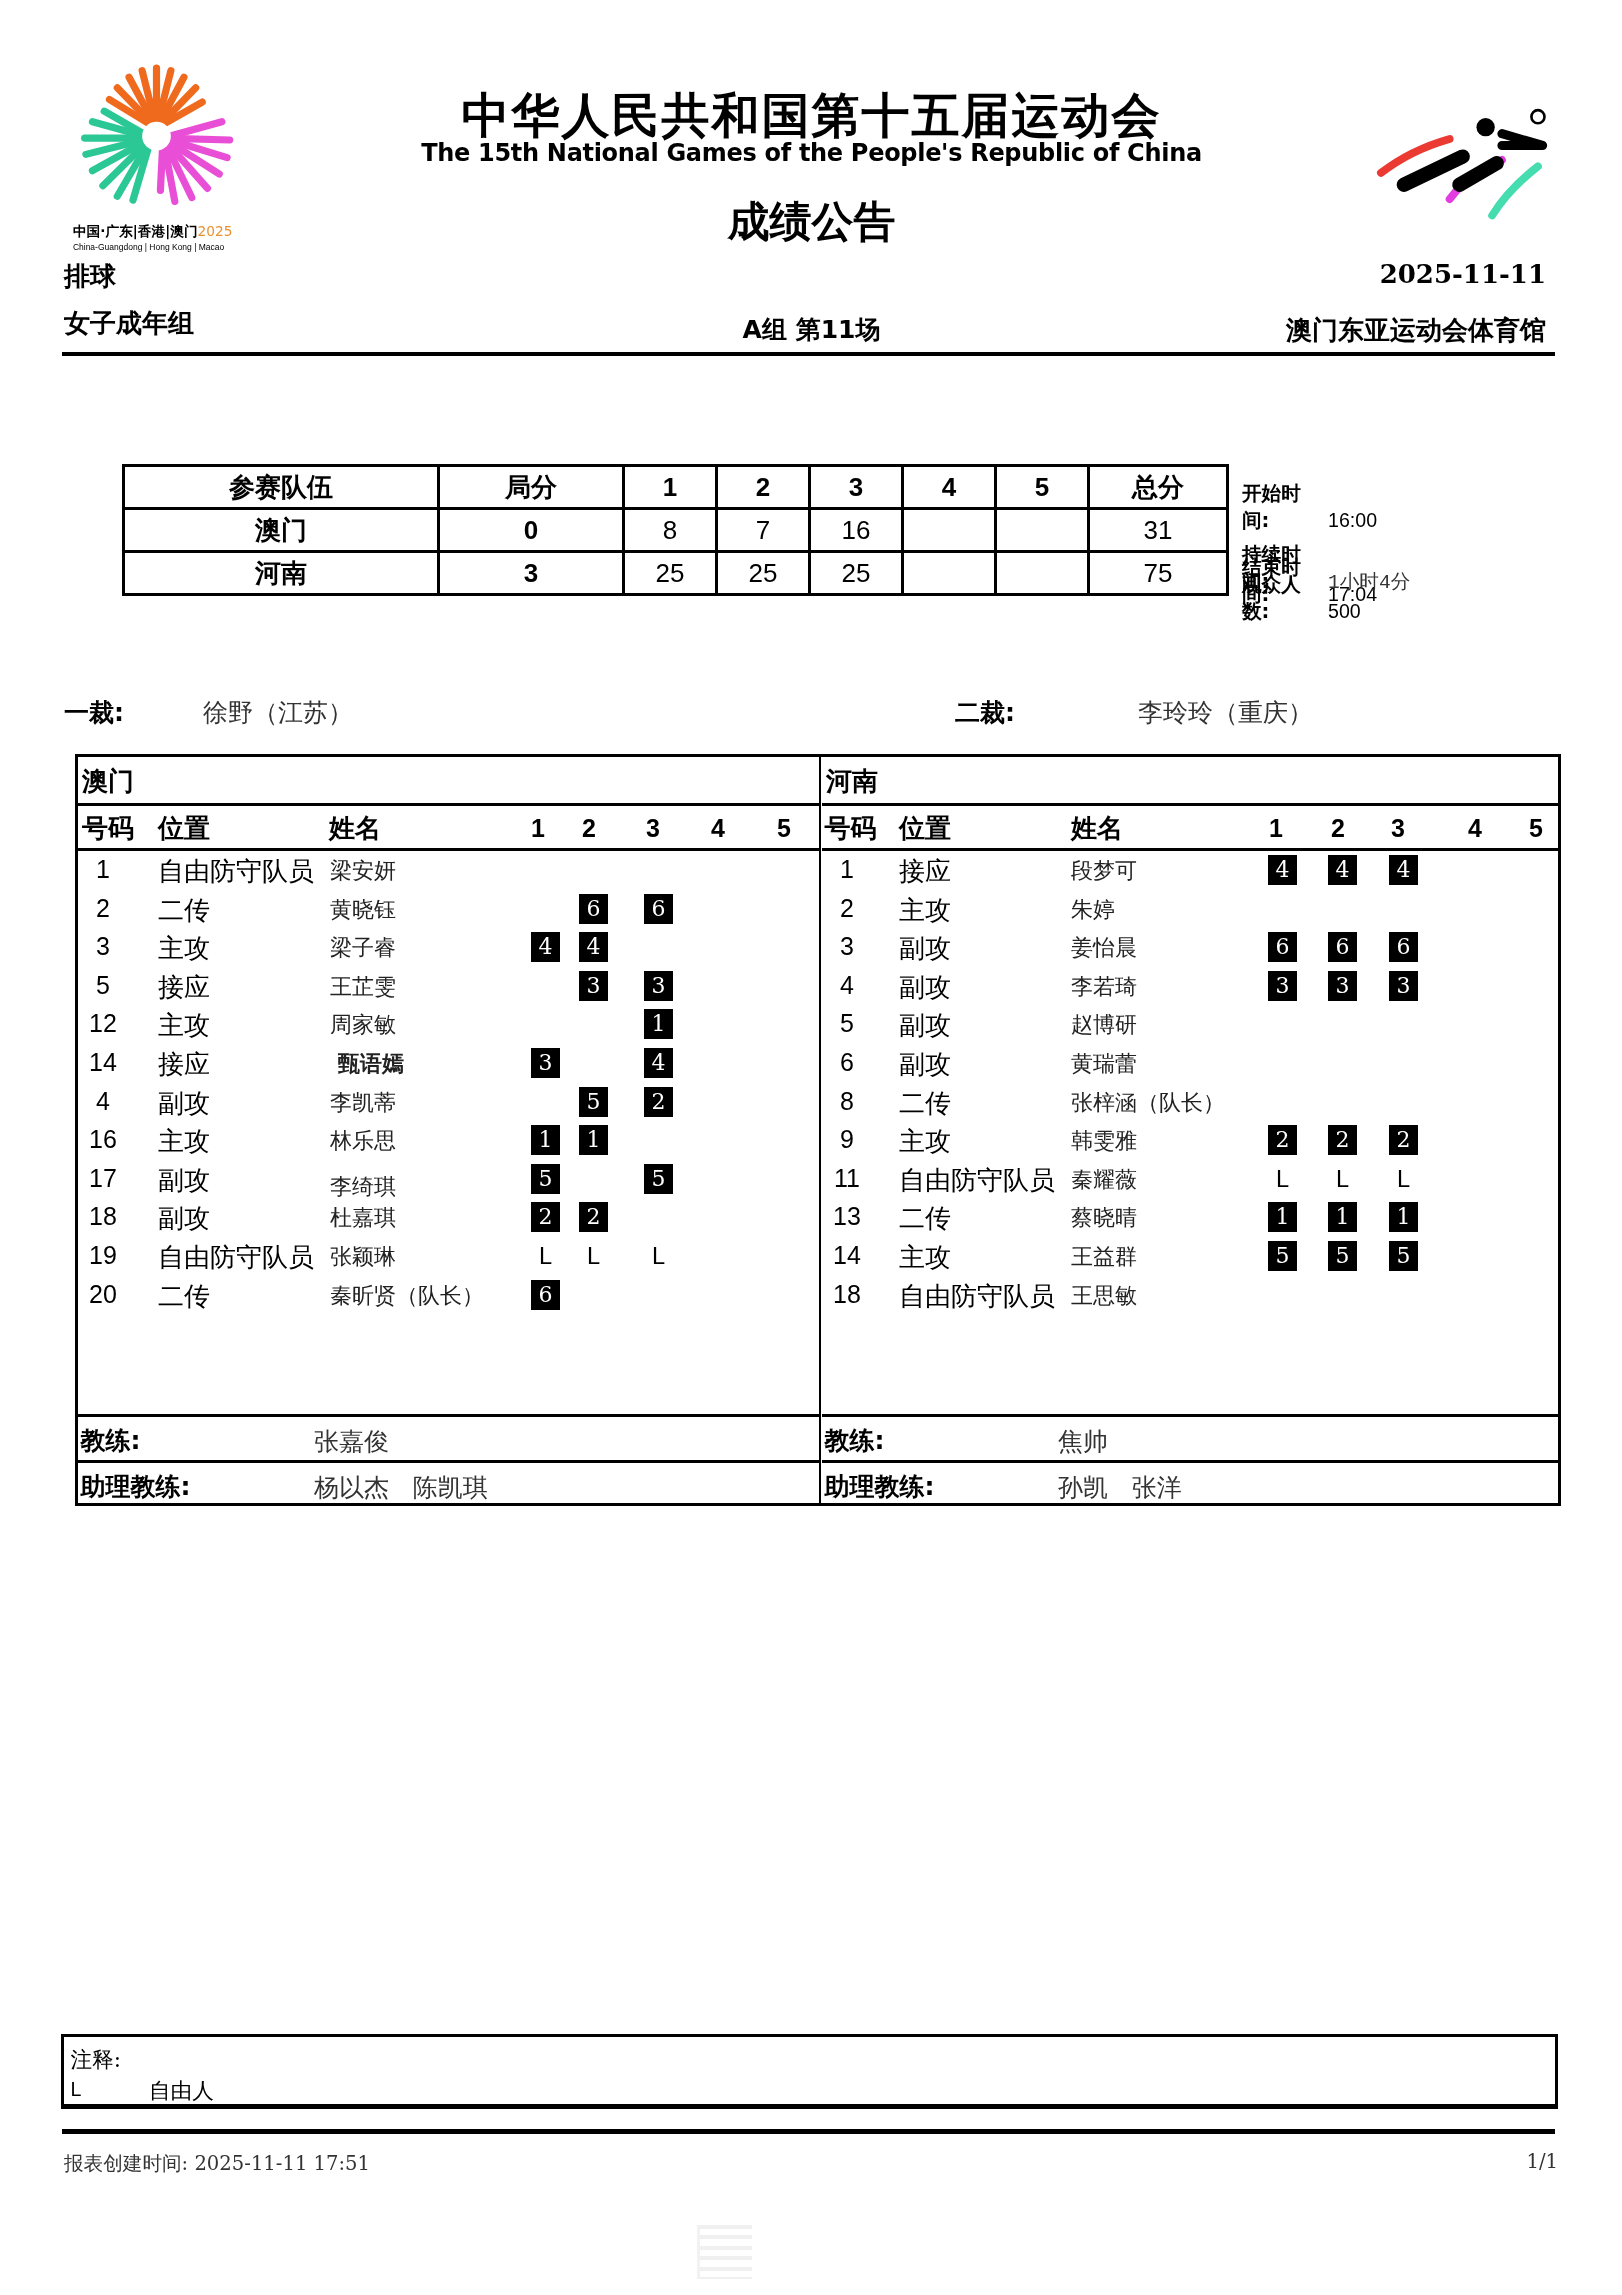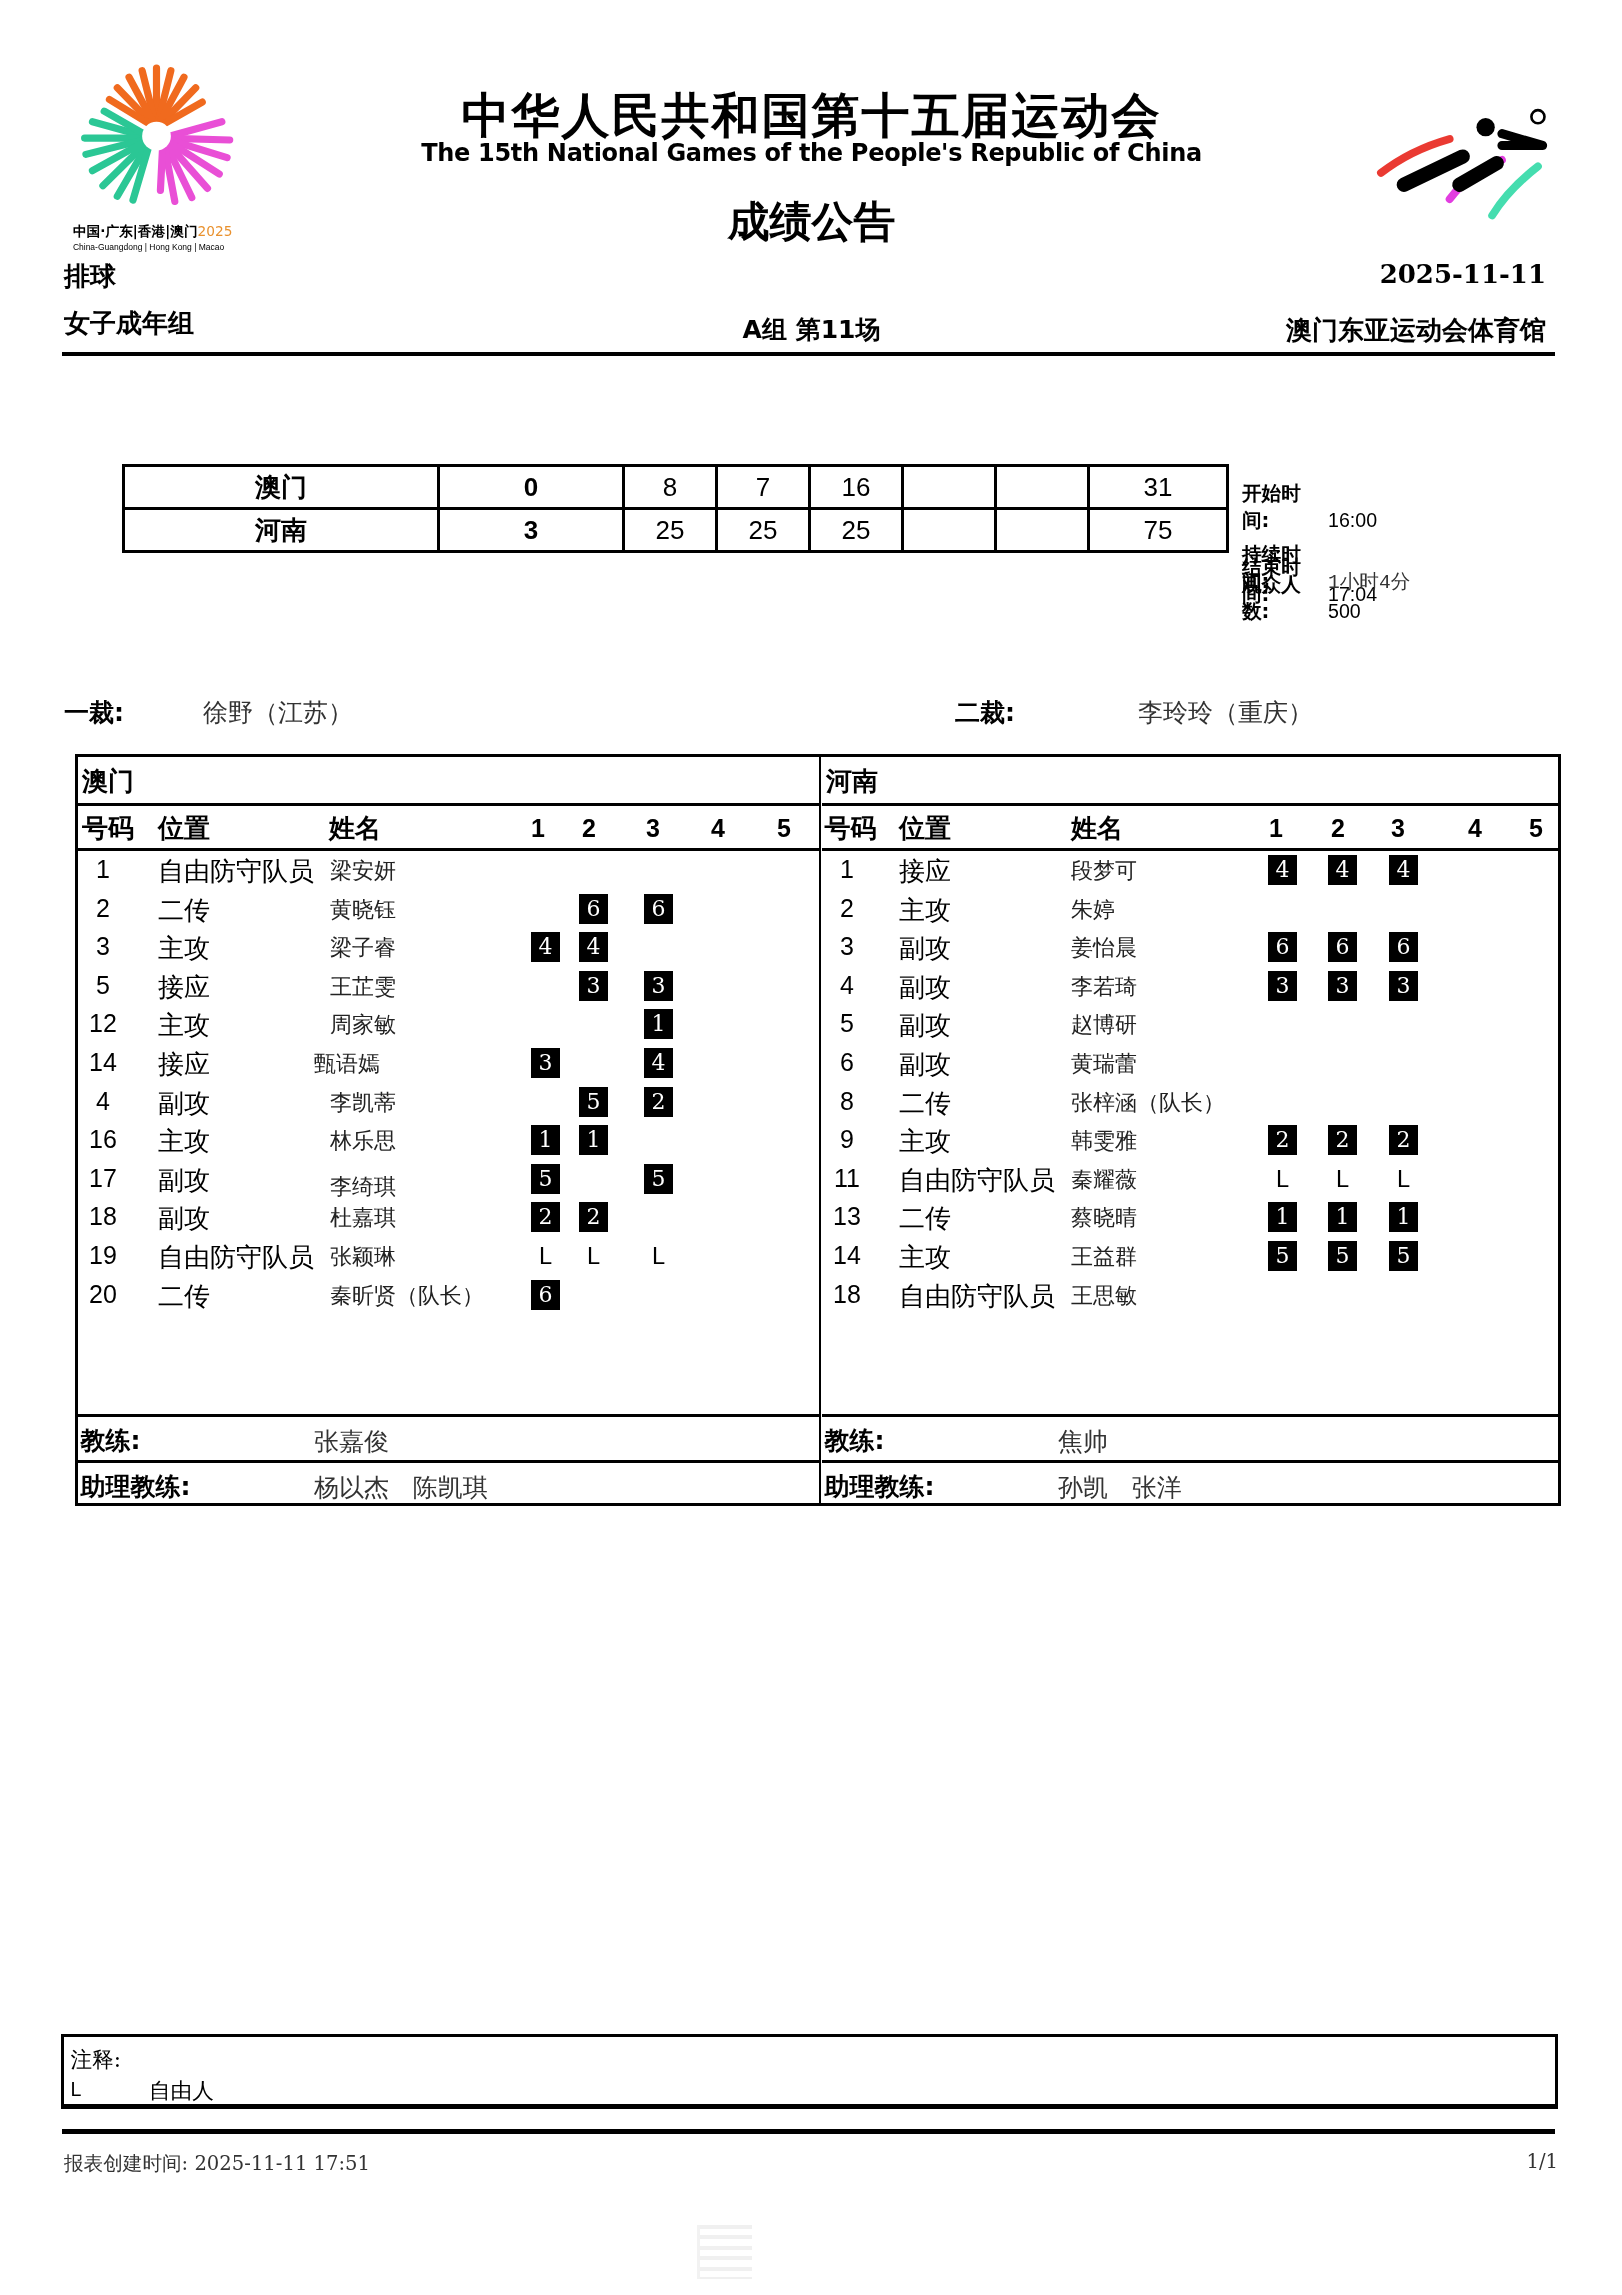--- a/index.html
+++ b/index.html
@@ -151,20 +151,30 @@
     <col style="width:315px">
       <col style="width:185px">
       <col style="width:93px">
       <col style="width:93px">
       <col style="width:93px">
       <col style="width:93px">
       <col style="width:93px">
       <col style="width:139px">
   </colgroup>
   <tbody>
+      <tr>
+    <td class="hd">参赛队伍</td>
+    <td class="hd">局分</td>
+    <td class="numb">1</td>
+    <td class="numb">2</td>
+    <td class="numb">3</td>
+    <td class="numb">4</td>
+    <td class="numb">5</td>
+    <td class="hd">总分</td>
+  </tr>
   <tr>
     <td class="team">澳门</td>
     <td class="numb">0</td>
     <td class="num">8</td>
     <td class="num">7</td>
     <td class="num">16</td>
     <td class="num"></td>
     <td class="num"></td>
     <td class="num">31</td>
   </tr>
@@ -236,21 +246,21 @@
         </div>
         <div class="player" style="top: 154px;">
           <span class="no">12</span>
           <span class="pos">主攻</span>
           <span class="name" style="left: 252px;">周家敏</span>
           <span class="cell box" style="left:566px">1</span>
         </div>
         <div class="player" style="top: 193px;">
           <span class="no">14</span>
           <span class="pos">接应</span>
-          <span class="name" style="left: 236px;">甄语嫣</span>
+          <span class="name" style="left: 260px; font-weight: bold;">甄语嫣</span>
           <span class="cell box" style="left:453px">3</span>
           <span class="cell box" style="left:566px">4</span>
         </div>
         <div class="player" style="top: 232px;">
           <span class="no">4</span>
           <span class="pos">副攻</span>
           <span class="name" style="left: 252px;">李凯蒂</span>
           <span class="cell box" style="left:501px">5</span>
           <span class="cell box" style="left:566px">2</span>
         </div>

